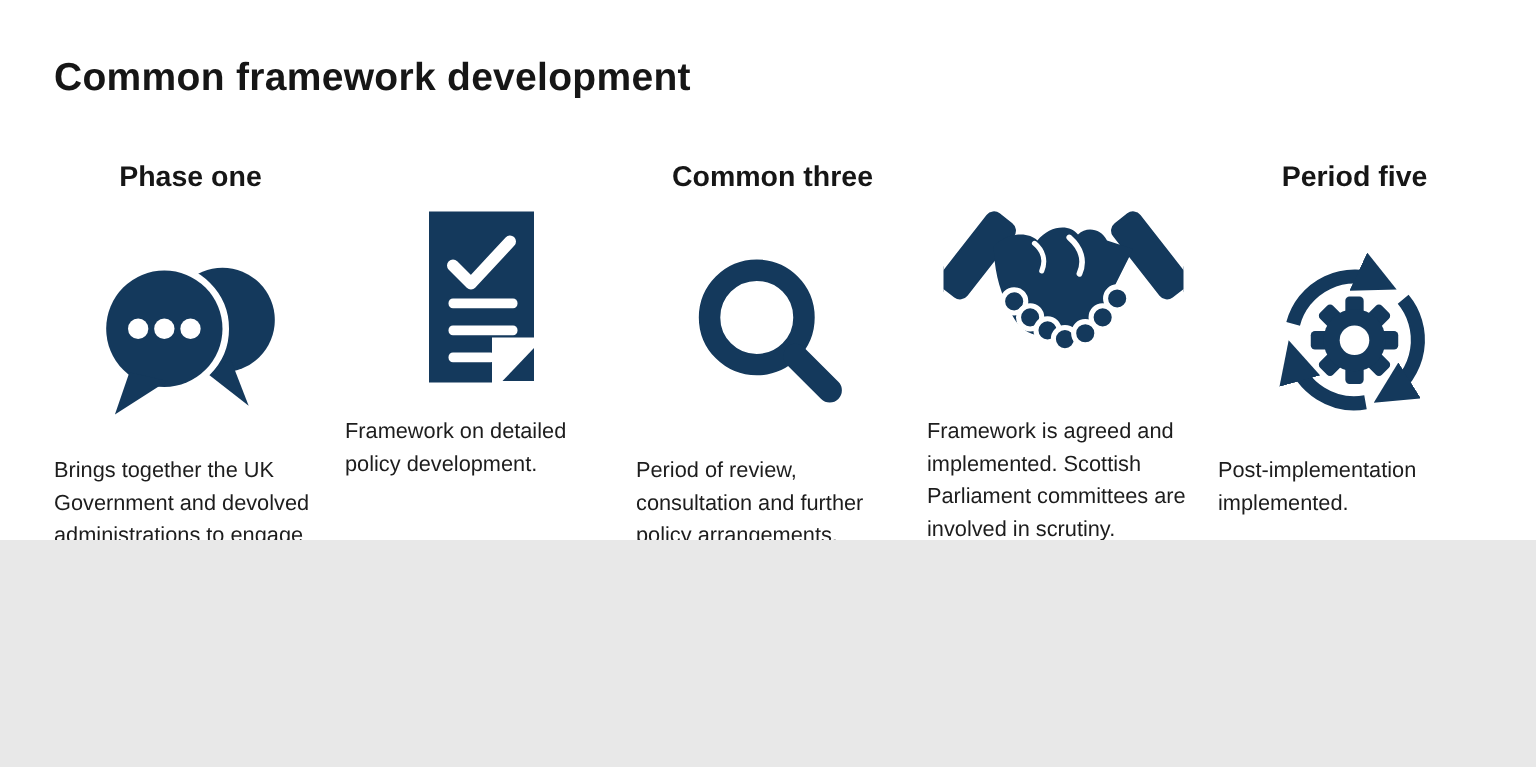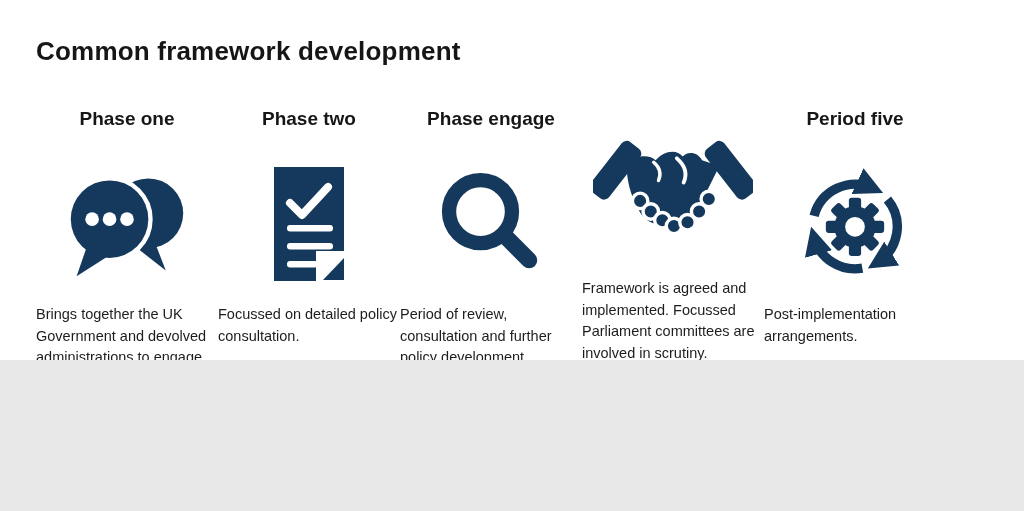--- a/index.html
+++ b/index.html
@@ -9,21 +9,21 @@
   .canvas{
     position:relative; width:1024px; height:360px; background:var(--bg);
     overflow:hidden;
   }
   .title{
     position:absolute; left:36px; top:36px; margin:0;
     font-size:26px; font-weight:700; letter-spacing:.2px; color:var(--text);
   }
   .phases{
     position:absolute; left:36px; top:106px;
-    display:flex; gap:0;
+    display:flex; gap:12px;
   }
   .phase{ width:182px; }
   .phase h2{
     margin:0; text-align:center;
     font-size:19px; font-weight:700; color:var(--text); line-height:26px;
   }
   .icon-box{
     height:148px; margin-top:18px;
     display:flex; align-items:center; justify-content:center;
   }
@@ -64,47 +64,46 @@
             <circle cx="34" cy="60" r="7"></circle>
             <circle cx="52" cy="60" r="7"></circle>
             <circle cx="70" cy="60" r="7"></circle>
           </g>
         </svg>
       </div>
       <p>Brings together the UK Government and devolved administrations to engage in initial discussions on how the common committees should proceed.</p>
     </section>
 
     <section class="phase">
-      <h2>Phase two</h2>
       <div class="icon-box">
         <svg width="130" height="122" viewBox="0 0 130 122" aria-hidden="true">
           <rect x="30" y="4" width="70" height="114" fill="var(--navy)"></rect>
 
           <rect x="72" y="88" width="30" height="32" fill="#fff"></rect>
           <polygon points="79,117 100,95 100,117" fill="var(--navy)"></polygon>
 
           <path d="M46,40 L58,52 L84,24" fill="none" stroke="#fff" stroke-width="8" stroke-linecap="round" stroke-linejoin="round"></path>
 
           <rect x="43" y="62" width="46" height="6.5" rx="3" fill="#fff"></rect>
           <rect x="43" y="80" width="46" height="6.5" rx="3" fill="#fff"></rect>
           <rect x="43" y="98" width="31" height="6.5" rx="3" fill="#fff"></rect>
         </svg>
       </div>
-      <p>Focussed on detailed policy consultation.</p>
+      <p>Framework on detailed policy development.</p>
     </section>
 
     <section class="phase">
-      <h2>Phase engage</h2>
+      <h2>Common three</h2>
       <div class="icon-box">
         <svg width="124" height="124" viewBox="0 0 130 130" aria-hidden="true">
           <circle cx="54" cy="52" r="33" fill="none" stroke="var(--navy)" stroke-width="15"></circle>
           <line x1="81" y1="79" x2="105" y2="103" stroke="var(--navy)" stroke-width="17" stroke-linecap="round"></line>
         </svg>
       </div>
-      <p>Period of review, consultation and further policy development.</p>
+      <p>Period of review, consultation and further policy arrangements.</p>
     </section>
 
     <section class="phase">
       <div class="icon-box">
         <svg width="160" height="118" viewBox="0 0 160 122" aria-hidden="true">
 
           <g fill="var(--navy)" stroke="#fff" stroke-width="3">
             <g transform="rotate(-52 20 32)">
                 <rect x="-14" y="19" width="68" height="27" rx="8"></rect>
               </g>
@@ -129,21 +128,21 @@
             <circle cx="46" cy="64" r="8"></circle>
             <circle cx="57" cy="75" r="8"></circle>
             <circle cx="69" cy="84" r="8"></circle>
             <circle cx="81" cy="90" r="8"></circle>
             <circle cx="95" cy="86" r="8"></circle>
             <circle cx="107" cy="75" r="8"></circle>
             <circle cx="117" cy="62" r="8"></circle>
           </g>
         </svg>
       </div>
-      <p>Framework is agreed and implemented. Focussed Parliament committees are involved in scrutiny.</p>
+      <p>Framework is agreed and implemented. Scottish Parliament committees are involved in scrutiny.</p>
     </section>
 
     <section class="phase">
       <h2>Period five</h2>
       <div class="icon-box">
         <svg width="126" height="126" viewBox="0 0 134 134" aria-hidden="true">
           <defs>
             <marker id="ah" viewBox="0 0 10 10" refX="6" refY="5" markerWidth="3" markerHeight="3" orient="auto-start-reverse">
               <path d="M0,0 L10,5 L0,10 Z" fill="var(--navy)"></path>
             </marker>
@@ -166,17 +165,17 @@
                 <rect x="60.5" y="39" width="13" height="62" rx="3"></rect>
               </g>
             <g transform="rotate(135 67 70)">
                 <rect x="60.5" y="39" width="13" height="62" rx="3"></rect>
               </g>
             <circle cx="67" cy="70" r="22"></circle>
           </g>
           <circle cx="67" cy="70" r="10.5" fill="#fff"></circle>
         </svg>
       </div>
-      <p>Post-implementation arrangements.</p>
+      <p>Post-implementation implemented.</p>
     </section>
 
   </div>
 </div>
 
 </body></html>

